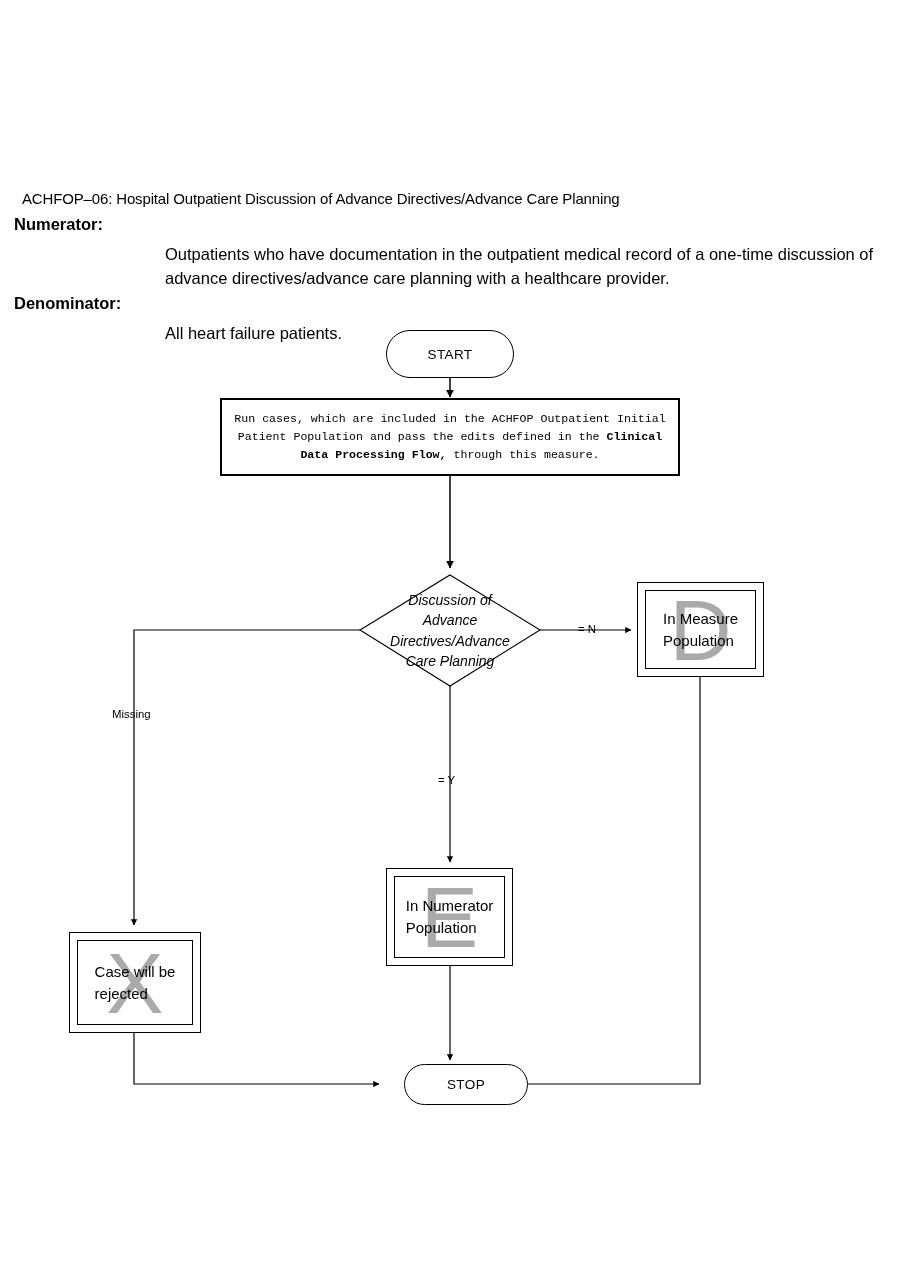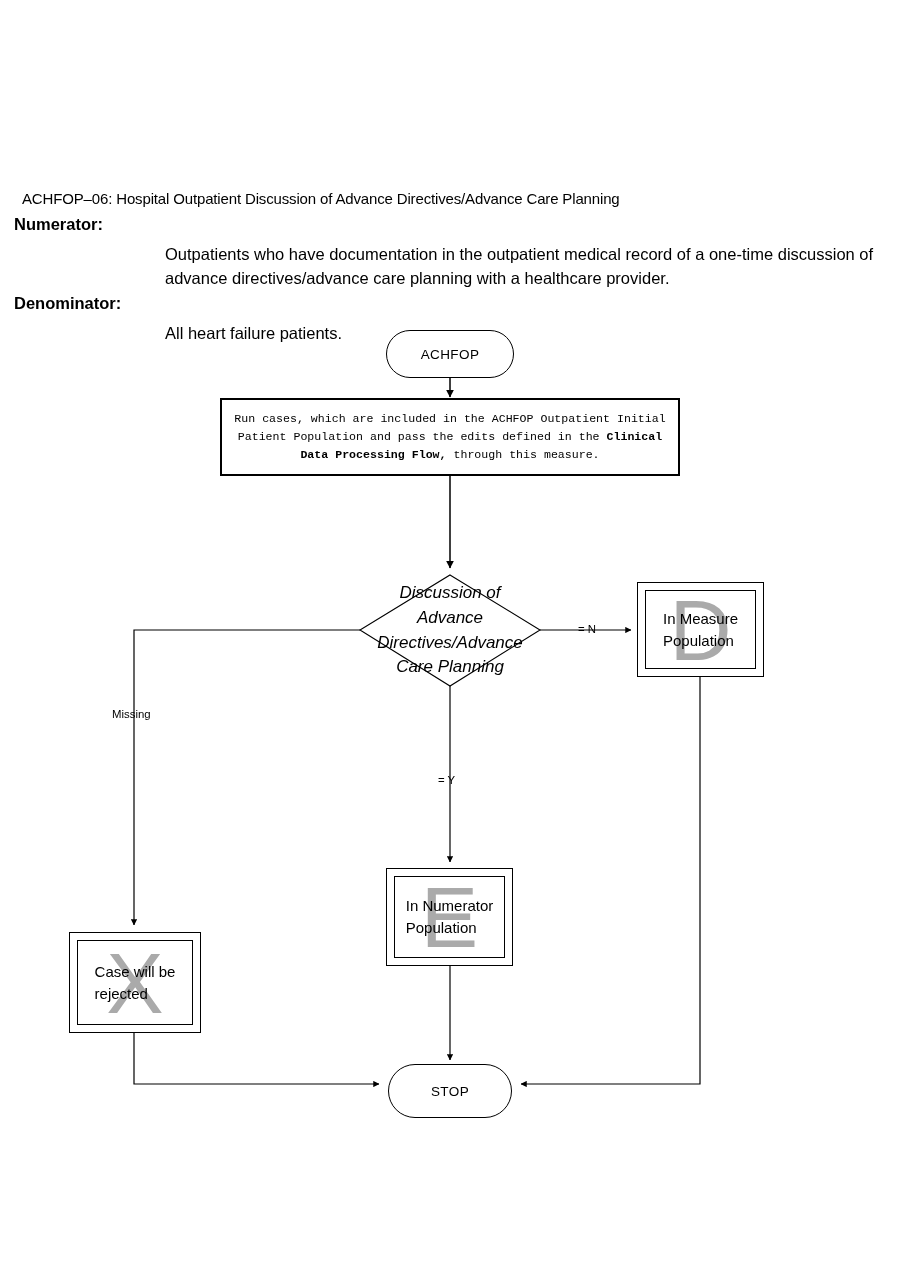--- a/index.html
+++ b/index.html
@@ -101,21 +101,21 @@
   .decision {
     display: flex;
     align-items: center;
     justify-content: center;
   }
   .decision .diamond-label {
     position: relative;
     z-index: 2;
     text-align: center;
     font-style: italic;
-    font-size: 17px;
+    font-size: 14px;
     line-height: 1.45;
     width: 170px;
   }
 
   
   .outcome {
     border: 1.6px solid #000;
     background: #fff;
     padding: 7px;
     box-sizing: border-box;
@@ -198,21 +198,21 @@
     <polyline points="360,630 134,630 134,925" fill="none" stroke="#000" stroke-width="1.2" marker-end="url(#arrow)"></polyline>
 
     <polyline points="700,677 700,1084 521,1084" fill="none" stroke="#000" stroke-width="1.2" marker-end="url(#arrow)"></polyline>
 
     <line x1="450" y1="966" x2="450" y2="1060" stroke="#000" stroke-width="1.2" marker-end="url(#arrow)"></line>
 
     <polyline points="134,1033 134,1084 379,1084" fill="none" stroke="#000" stroke-width="1.2" marker-end="url(#arrow)"></polyline>
   </svg>
 
   <div class="node terminator" style="left:386px; top:330px; width:128px; height:48px;">
-    <span>ACHFOP</span>
+    <span>START</span>
   </div>
 
   <div class="node process" style="left:220px; top:398px; width:460px; height:78px;">
     <div class="inner">
       <span>Run cases, which are included in the ACHFOP Outpatient Initial Patient Population and pass the edits defined in the </span><b>Clinical Data Processing Flow,</b><span> through this measure.</span>
     </div>
   </div>
 
   <div class="node decision" style="left:360px; top:575px; width:180px; height:111px;">
     <div class="diamond-label">
@@ -245,21 +245,21 @@
   <div class="node outcome" style="left:69px; top:932px; width:132px; height:101px;">
     <div class="frame">
       <div class="watermark">X</div>
       <div class="otext">
         <div>Case will be</div>
         <div>rejected</div>
       </div>
     </div>
   </div>
 
-  <div class="node terminator" style="left:388px; top:1064px; width:124px; height:54px;">
+  <div class="node terminator" style="left:404px; top:1064px; width:124px; height:41px;">
     <span>STOP</span>
   </div>
 
   <div class="edge-label" style="left:112px; top:664px;margin-top:44px;">Missing</div>
 
   <div class="edge-label" style="left:578px; top:623px;">= N</div>
 
   <div class="edge-label" style="left:438px; top:774px;">= Y</div>
 
 </div>

